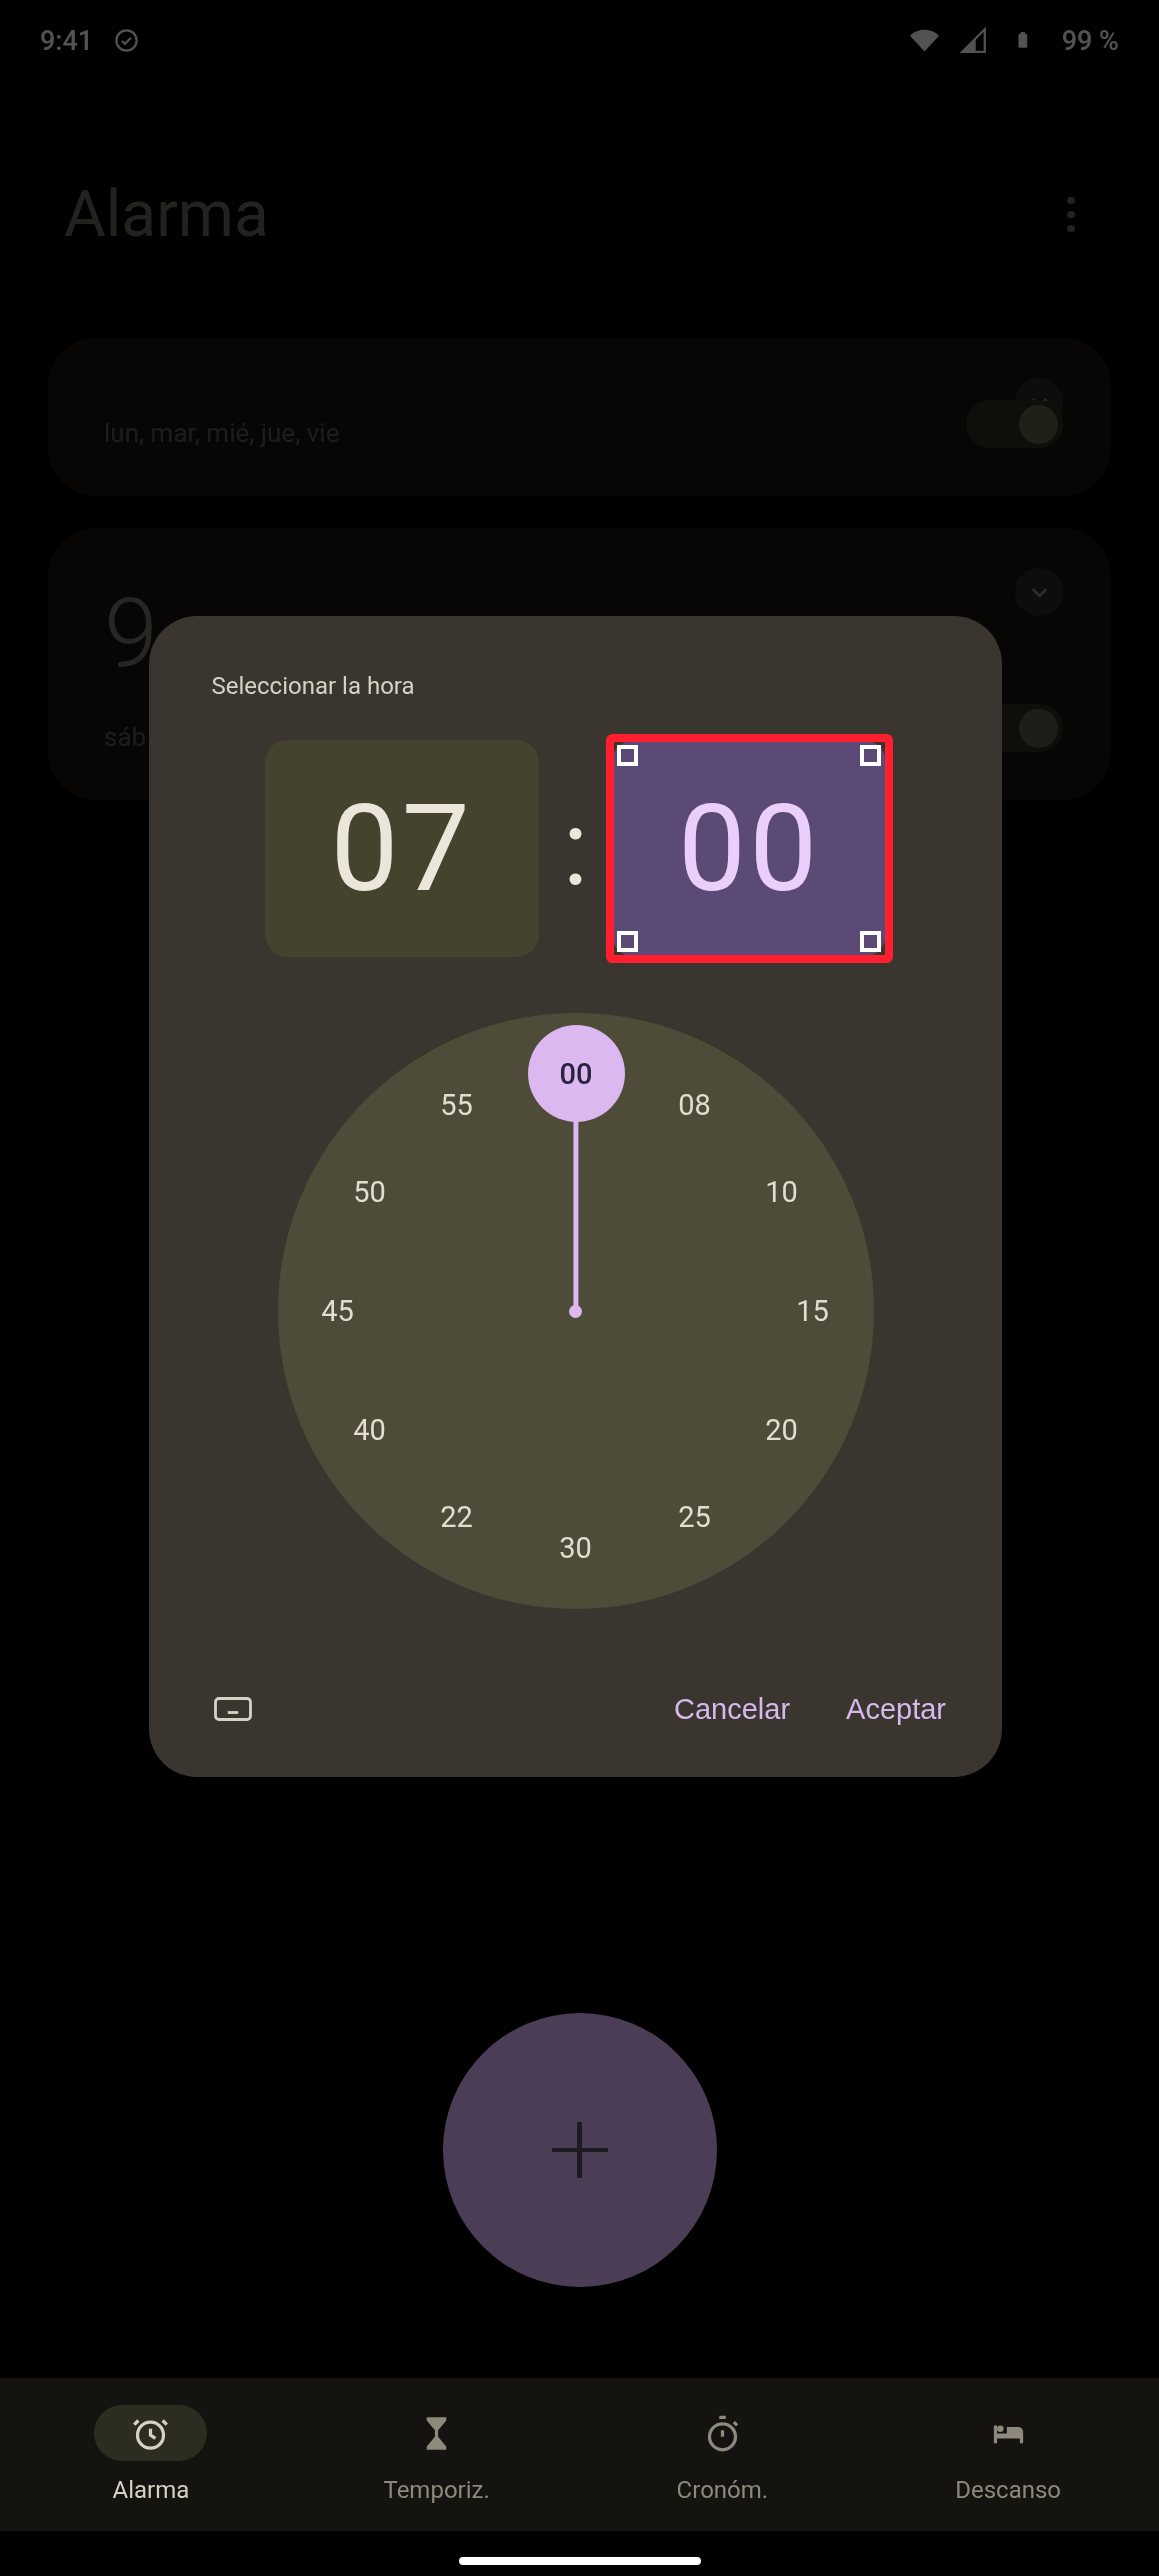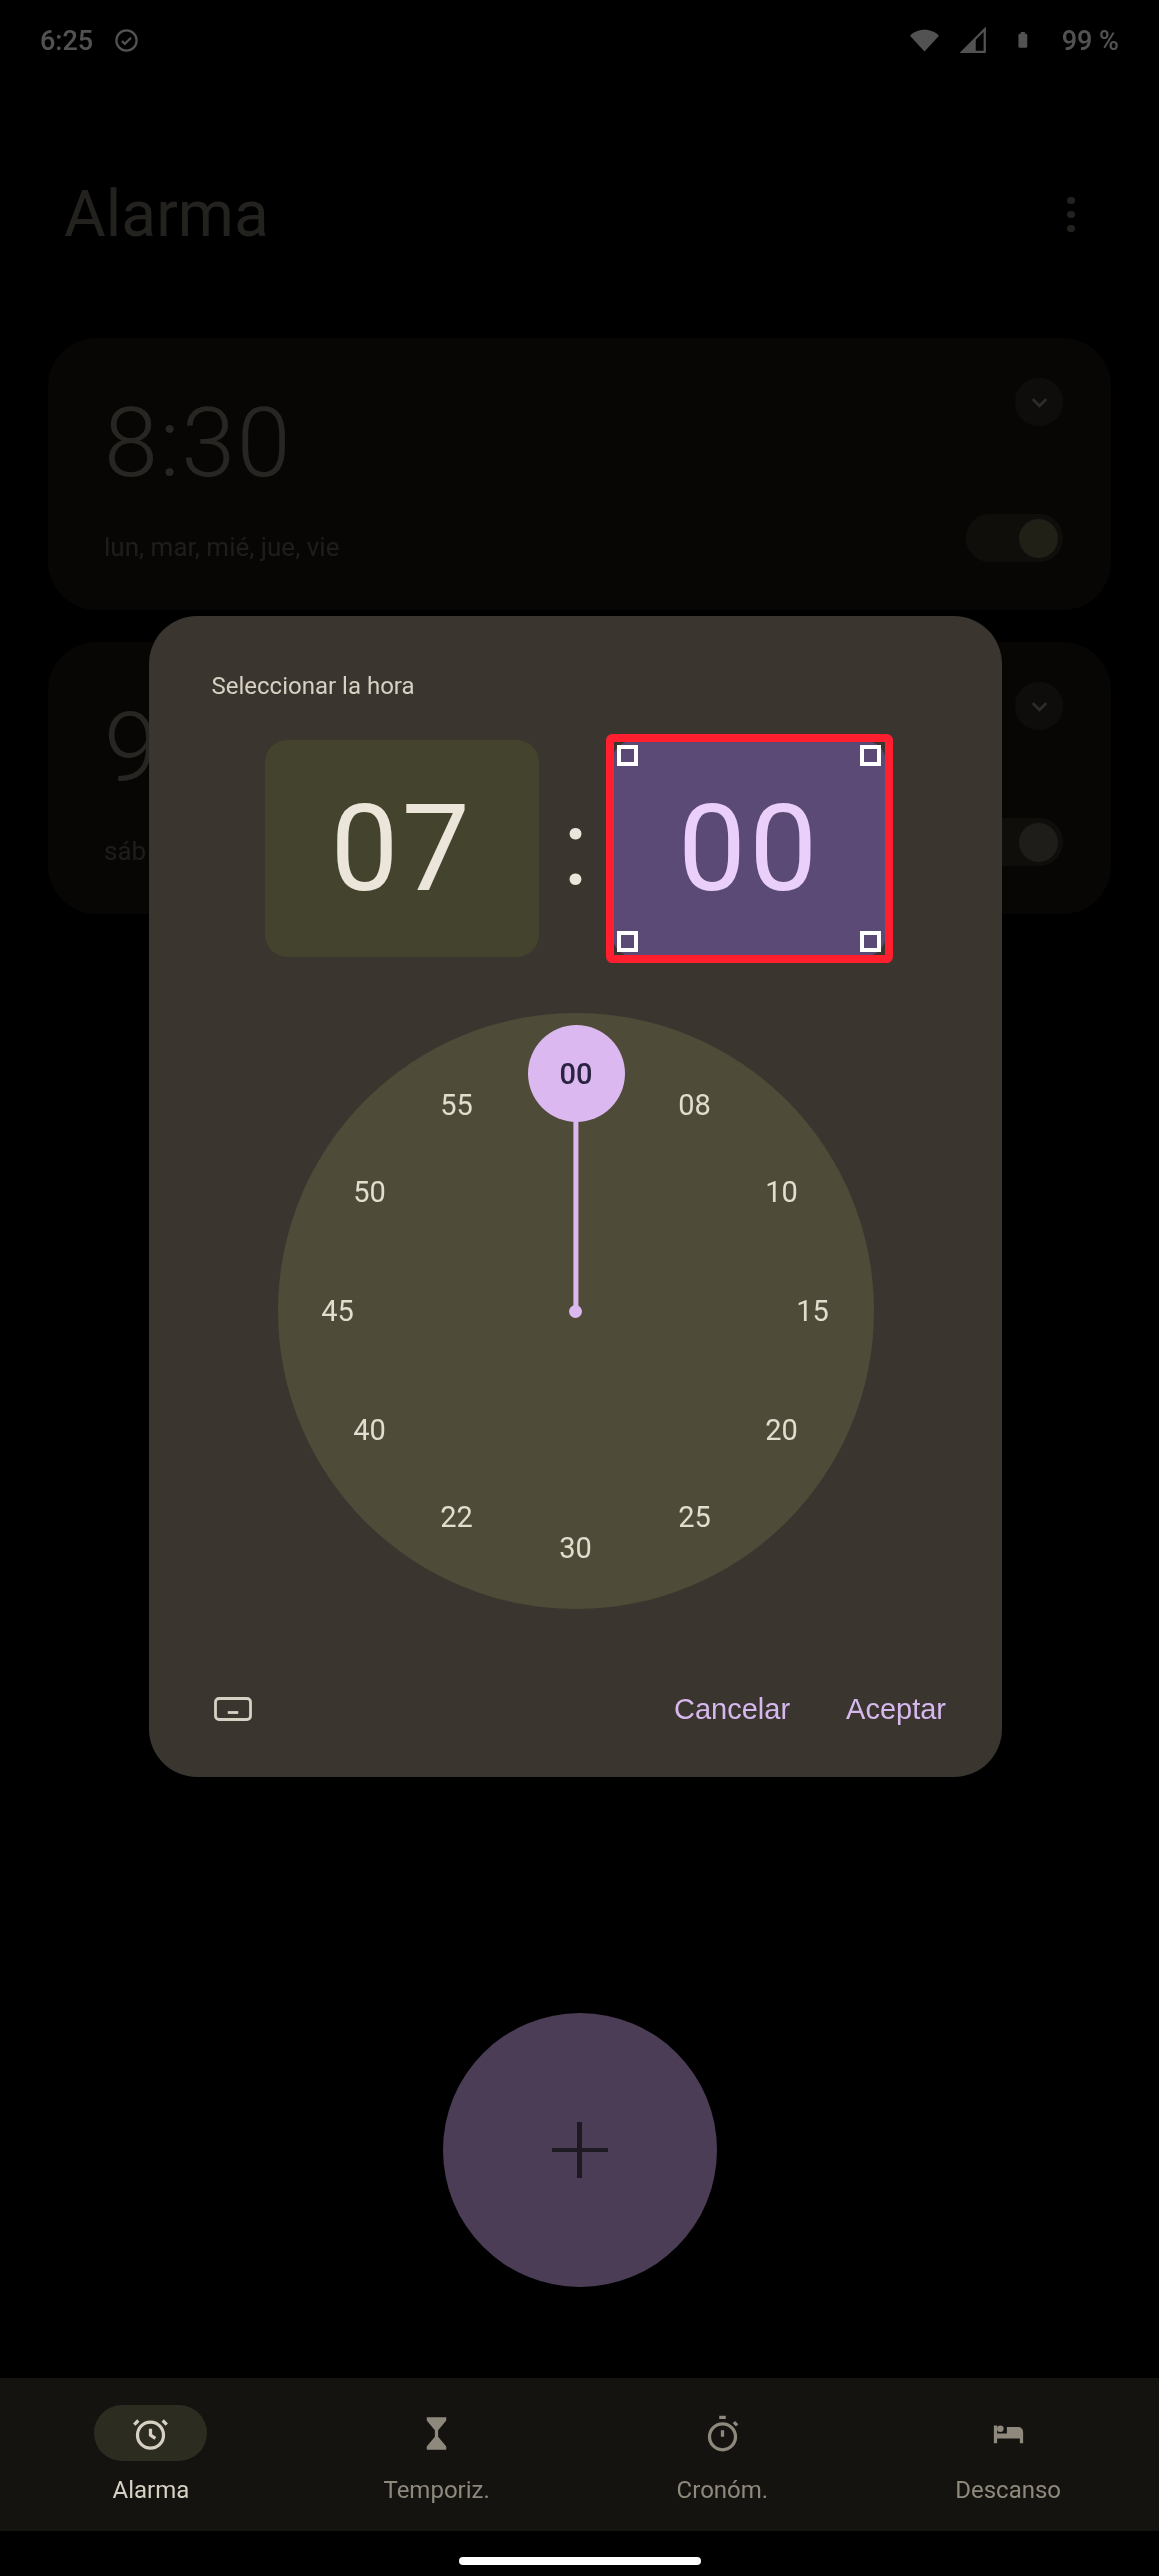--- a/index.html
+++ b/index.html
@@ -74,21 +74,21 @@
   .nav-icon { width: 39px; height: 39px; }
 
   
   .home-indicator { position: absolute; bottom: 11.3px; left: 50%; transform: translateX(-50%); width: 242px; height: 8px; border-radius: 4px; background: #fff; }
 </style>
 </head>
 <body>
 
 <div class="status-bar">
   <div class="status-left">
-    <span>6:25</span>
+    <span>9:41</span>
     <span class="sb-icon">
       <svg viewBox="0 0 24 24" width="27" height="27" fill="none" stroke="#fff" stroke-width="2">
           <circle cx="12" cy="12" r="9"></circle>
           <path d="M8 12.5l2.5 2.5L16 9.5"></path>
         </svg>
     </span>
   </div>
   <div class="status-right">
     <span class="sb-icon">
       <svg viewBox="0 0 24 24" width="29" height="29" fill="#fff">
@@ -122,21 +122,20 @@
   </div>
 </div>
 
 <div class="cards">
   <div class="alarm-card">
     <div class="alarm-chevron">
       <svg width="27" height="27" viewBox="0 0 24 24" fill="none" stroke="#8e897c" stroke-width="2.5">
           <path d="M6 9l6 6 6-6"></path>
         </svg>
     </div>
-    <div class="alarm-time">8:30</div>
     <div class="alarm-days">lun, mar, mié, jue, vie</div>
     <div class="alarm-toggle on">
         <div class="knob"></div>
       </div>
   </div>
   <div class="alarm-card">
     <div class="alarm-chevron">
       <svg width="27" height="27" viewBox="0 0 24 24" fill="none" stroke="#8e897c" stroke-width="2.5">
           <path d="M6 9l6 6 6-6"></path>
         </svg>

